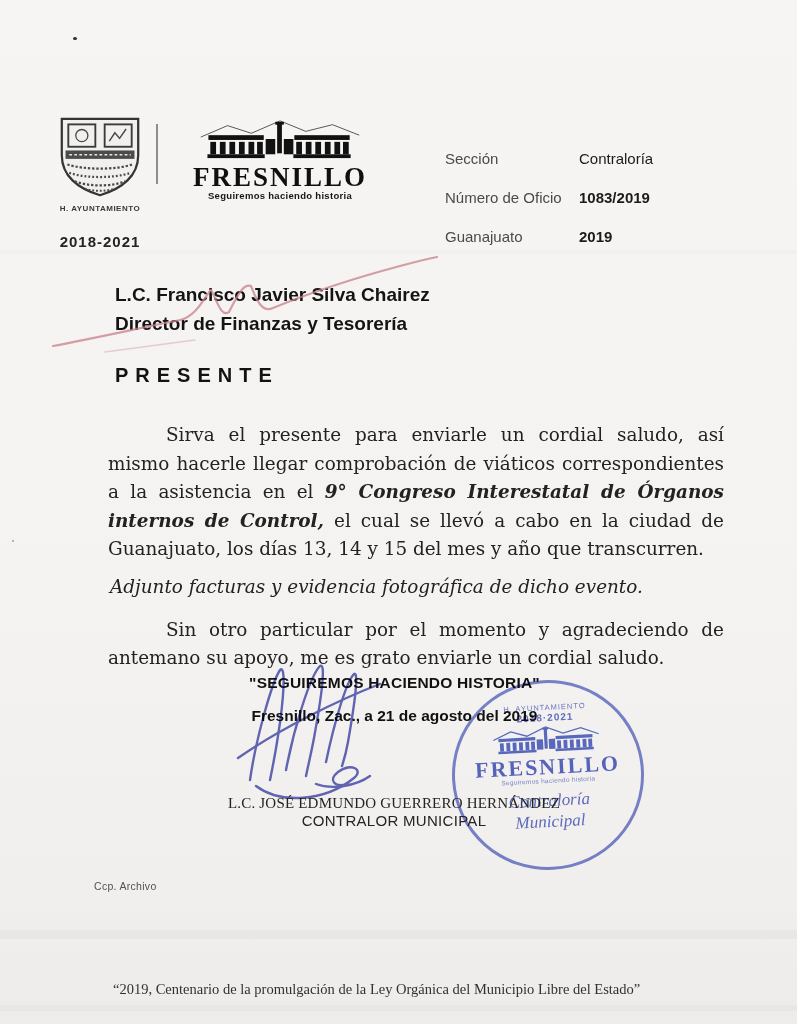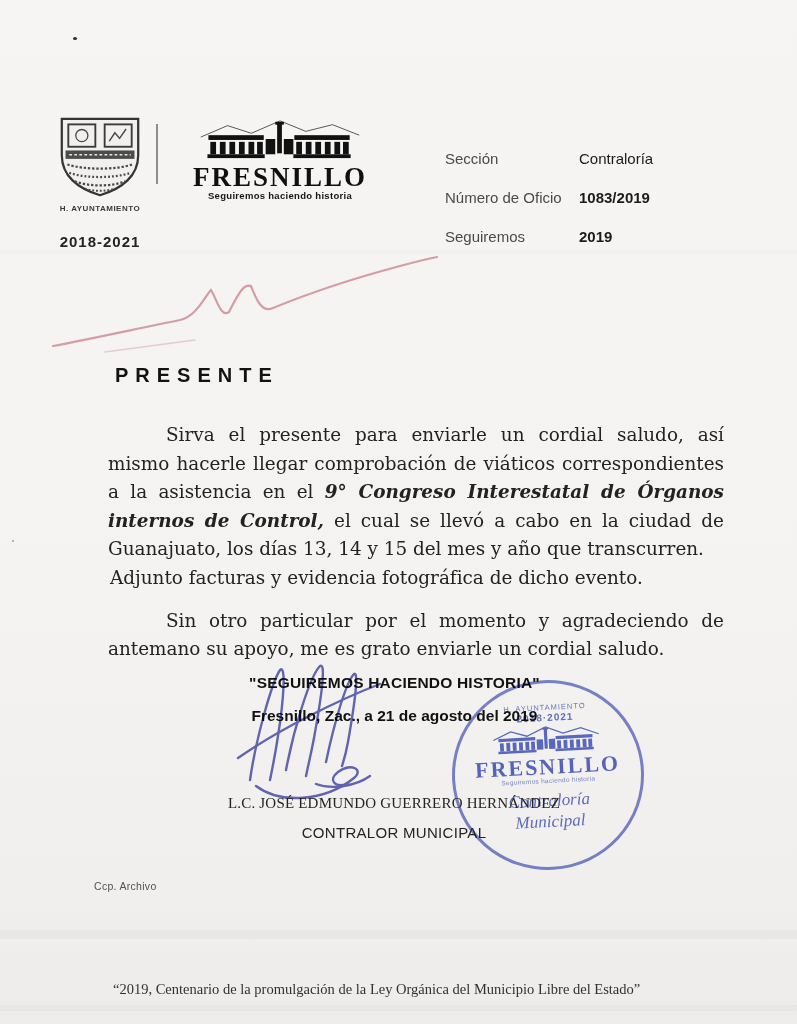--- a/index.html
+++ b/index.html
@@ -36,32 +36,32 @@
   .redmark{position:absolute;left:45px;top:248px;pointer-events:none;opacity:.75;}
 
   
   .body-text{
     position:absolute;left:108px;top:421px;width:616px;
     font-family:"DejaVu Serif","Liberation Serif",serif;
     font-size:18.4px;line-height:28.6px;color:#242220;text-align:justify;
   }
   .body-text p{margin:0;}
   .body-text .p1{text-indent:58px;}
-  .body-text .p2{text-align:left;padding-left:2px;}
+  .body-text .p2{margin-top:9px;text-align:left;padding-left:2px;font-style:italic;}
   .body-text .p3{margin-top:14px;text-indent:58px;}
   .ev-bold{font-weight:bold;font-style:italic;}
 
   
   .closing{position:absolute;left:222px;top:659px;width:345px;text-align:center;color:#111;}
   .closing .atte{font-weight:bold;font-size:15px;letter-spacing:5px;}
   .closing .slogan{font-weight:bold;font-size:15.5px;margin-top:15px;letter-spacing:.2px;}
   .closing .dateline{font-weight:bold;font-size:15.5px;margin-top:15px;}
   .signer{position:absolute;left:218px;top:795px;width:352px;text-align:center;color:#242424;}
   .signer .nm{font-size:15px;letter-spacing:.2px;font-family:Liberation Serif, serif;}
-  .signer .tt{font-size:15px;margin-top:12px;letter-spacing:.3px;}
+  .signer .tt{font-size:15px;letter-spacing:.3px;}
   .signature{position:absolute;left:228px;top:658px;mix-blend-mode:multiply;pointer-events:none;}
 
   
   .stamp{
     position:absolute;left:452px;top:680px;width:192px;height:190px;
     border:3px solid rgba(77,94,194,.8);border-radius:50%;
     transform:rotate(-3deg);
     color:#4d5ec2;text-align:center;box-sizing:border-box;
     mix-blend-mode:multiply;opacity:.93;
   }
@@ -135,24 +135,28 @@
     </svg>
     <div class="name">FRESNILLO</div>
     <div class="tag">Seguiremos haciendo historia</div>
   </div>
 
   <div class="info">
     <div class="lbl">Sección</div>
     <div class="val normal">Contraloría</div>
     <div class="lbl">Número de Oficio</div>
     <div class="val">1083/2019</div>
-    <div class="lbl">Seguiremos</div>
+    <div class="lbl">Guanajuato</div>
     <div class="val">2019</div>
   </div>
 
+  <div class="recipient">
+    <div>L.C. Francisco Javier Silva Chairez</div>
+    <div>Director de Finanzas y Tesorería</div>
+  </div>
   <div class="presente">PRESENTE</div>
 
   <svg class="redmark" width="400" height="108" viewBox="0 0 400 108">
     <path d="M8,98 C50,90 95,80 135,72 C152,68 160,48 166,42 C172,52 176,70 184,64 C196,40 200,36 206,38 C210,48 216,66 228,60 C262,46 310,30 355,18 C370,14 382,11 392,9" fill="none" stroke="#c9808a" stroke-width="2.2" stroke-linecap="round"></path>
     <path d="M60,104 C90,100 120,96 150,92" fill="none" stroke="#d49aa2" stroke-width="1.6" stroke-linecap="round" opacity=".6"></path>
   </svg>
 
   <div class="body-text">
     <p class="p1"><span>Sirva el presente para enviarle un cordial saludo, así mismo hacerle llegar comprobación de viáticos correspondientes a la asistencia en el </span><span class="ev-bold">9° Congreso Interestatal de Órganos internos de Control,</span><span> el cual se llevó a cabo en la ciudad de Guanajuato, los días 13, 14 y 15 del mes y año que transcurren.</span></p>
     <p class="p2">Adjunto facturas y evidencia fotográfica de dicho evento.</p>

